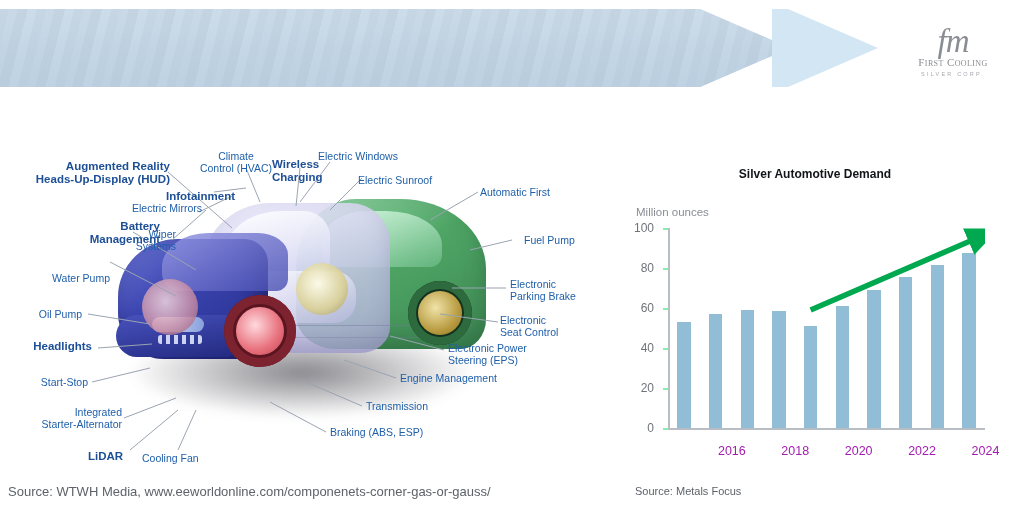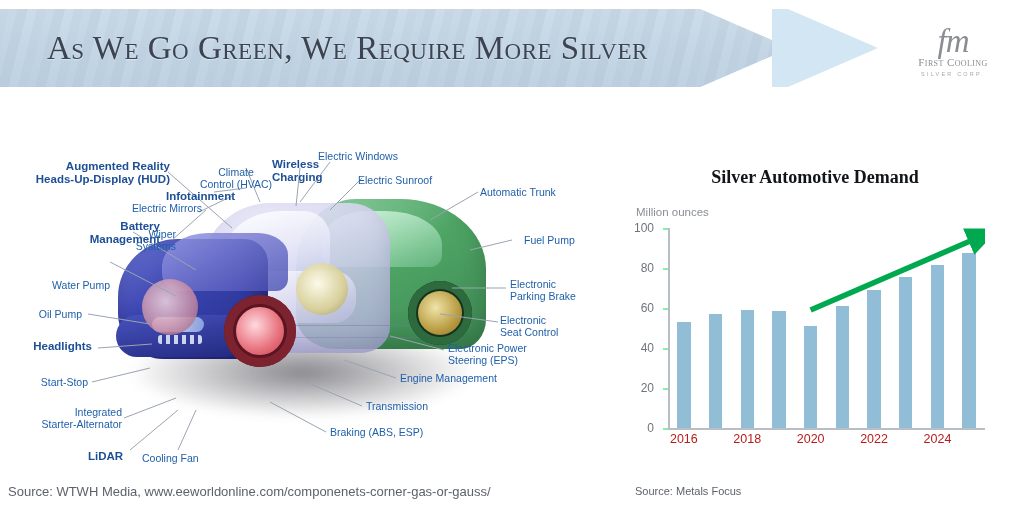--- a/index.html
+++ b/index.html
@@ -94,46 +94,45 @@
   #wheel-front{left:116px;top:120px;width:72px;height:72px;background:#5a1520;
       box-shadow:inset 0 0 0 9px #7d2330;}
   #wheel-front-rim{left:128px;top:132px;width:48px;height:48px;border-radius:50%;
       background:radial-gradient(circle at 40% 38%,#ffd9de,#e8737f 58%,#c3434f);}
   #wheel-fl{left:34px;top:104px;width:56px;height:56px;border-radius:50%;
       background:radial-gradient(circle at 42% 40%,#f2d6e0,#c58aa4 60%,#8d5d77);opacity:.85;}
 
   
   #chart-panel{position:absolute;left:620px;top:150px;width:403px;height:350px;}
   #chart-title{position:absolute;left:0;top:17px;width:390px;text-align:center;
-      font-size:18px;font-weight:bold;color:#111418;font-family:Liberation Serif, serif;}
+      font-size:12px;font-weight:bold;color:#111418;}
   #y-unit{position:absolute;left:16px;top:56px;font-size:11.5px;color:#8a8f96;}
   #plot{position:absolute;left:48px;top:78px;width:317px;height:200px;}
   #axis-v{position:absolute;left:0;top:0;width:1.5px;height:200px;background:#b9bec4;}
   #axis-h{position:absolute;left:0;top:200px;width:317px;height:1.5px;background:#b9bec4;}
   .ytick{position:absolute;left:-5px;width:5px;height:1.5px;background:#86efac;}
   .ylabel{position:absolute;right:100%;margin-right:9px;transform:translateY(-50%);
       font-size:12px;color:#6f747a;white-space:nowrap;}
   .bar{position:absolute;bottom:0;background:#92bdd6;}
-  .xlabel{position:absolute;top:204px;transform:translateX(-50%);font-size:12.5px;color:#b91c1c;}
+  .xlabel{position:absolute;top:216px;transform:translateX(-50%);font-size:12.5px;color:#a21caf;margin-left:48px;}
   #trend-arrow{position:absolute;left:0;top:0;width:317px;height:200px;pointer-events:none;}
   #chart-source{position:absolute;left:15px;top:335px;font-size:11px;color:#5d626a;}
 
   
   #car-source{position:absolute;left:8px;top:484px;font-size:13px;color:#5d626a;}
 </style>
 </head>
 <body>
 
 <div id="header-band">
   <div id="banner">
     <div id="banner-photo"></div>
     <div id="banner-wash"></div>
   </div>
   <div id="banner-chevron"></div>
-  <div id="banner-title">As We Go Green, We Require More Silver</div>
 
   <div id="logo">
     <div id="logo-mark">fm</div>
     <div id="logo-name">First Cooling</div>
     <div id="logo-sub">SILVER CORP.</div>
   </div>
 </div>
 
 <div id="car-panel">
 
@@ -185,40 +184,40 @@
       <line x1="396" y1="268" x2="344" y2="250"></line>
       <line x1="362" y1="296" x2="306" y2="272"></line>
       <line x1="326" y1="322" x2="270" y2="292"></line>
     </g>
   </svg>
 
   <div class="callout bold r" style="left:20px;top:50px;width:150px;">Augmented Reality
 Heads-Up-Display (HUD)</div>
   <div class="callout bold r" style="left:50px;top:110px;width:110px;">Battery
 Management</div>
-  <div class="callout r" style="left:40px;top:162px;width:70px;margin-top:7px;">Water Pump</div>
+  <div class="callout r" style="left:40px;top:162px;width:70px;">Water Pump</div>
   <div class="callout r" style="left:20px;top:198px;width:62px;">Oil Pump</div>
   <div class="callout bold r" style="left:20px;top:230px;width:72px;">Headlights</div>
   <div class="callout r" style="left:26px;top:266px;width:62px;">Start-Stop</div>
   <div class="callout r" style="left:32px;top:296px;width:90px;">Integrated
 Starter-Alternator</div>
   <div class="callout bold" style="left:88px;top:340px;width:60px;">LiDAR</div>
   <div class="callout" style="left:142px;top:342px;width:70px;">Cooling Fan</div>
 
   <div class="callout r" style="left:128px;top:118px;width:48px;">Wiper
 Systems</div>
   <div class="callout r" style="left:118px;top:92px;width:84px;">Electric Mirrors</div>
   <div class="callout bold" style="left:166px;top:80px;width:100px;">Infotainment</div>
-  <div class="callout" style="left:198px;top:56px;width:76px;text-align:center;">Climate
+  <div class="callout" style="left:198px;top:40px;width:76px;text-align:center;">Climate
 Control (HVAC)</div>
   <div class="callout bold" style="left:272px;top:48px;width:66px;">Wireless
 Charging</div>
   <div class="callout" style="left:318px;top:40px;width:92px;">Electric Windows</div>
   <div class="callout" style="left:358px;top:64px;width:90px;">Electric Sunroof</div>
-  <div class="callout" style="left:480px;top:76px;width:94px;">Automatic Trunk</div>
+  <div class="callout" style="left:480px;top:76px;width:94px;">Automatic First</div>
   <div class="callout" style="left:524px;top:124px;width:66px;">Fuel Pump</div>
   <div class="callout" style="left:510px;top:168px;width:80px;">Electronic
 Parking Brake</div>
   <div class="callout" style="left:500px;top:204px;width:76px;">Electronic
 Seat Control</div>
   <div class="callout" style="left:448px;top:232px;width:100px;">Electronic Power
 Steering (EPS)</div>
   <div class="callout" style="left:400px;top:262px;width:110px;">Engine Management</div>
   <div class="callout" style="left:366px;top:290px;width:86px;">Transmission</div>
   <div class="callout" style="left:330px;top:316px;width:110px;">Braking (ABS, ESP)</div>

